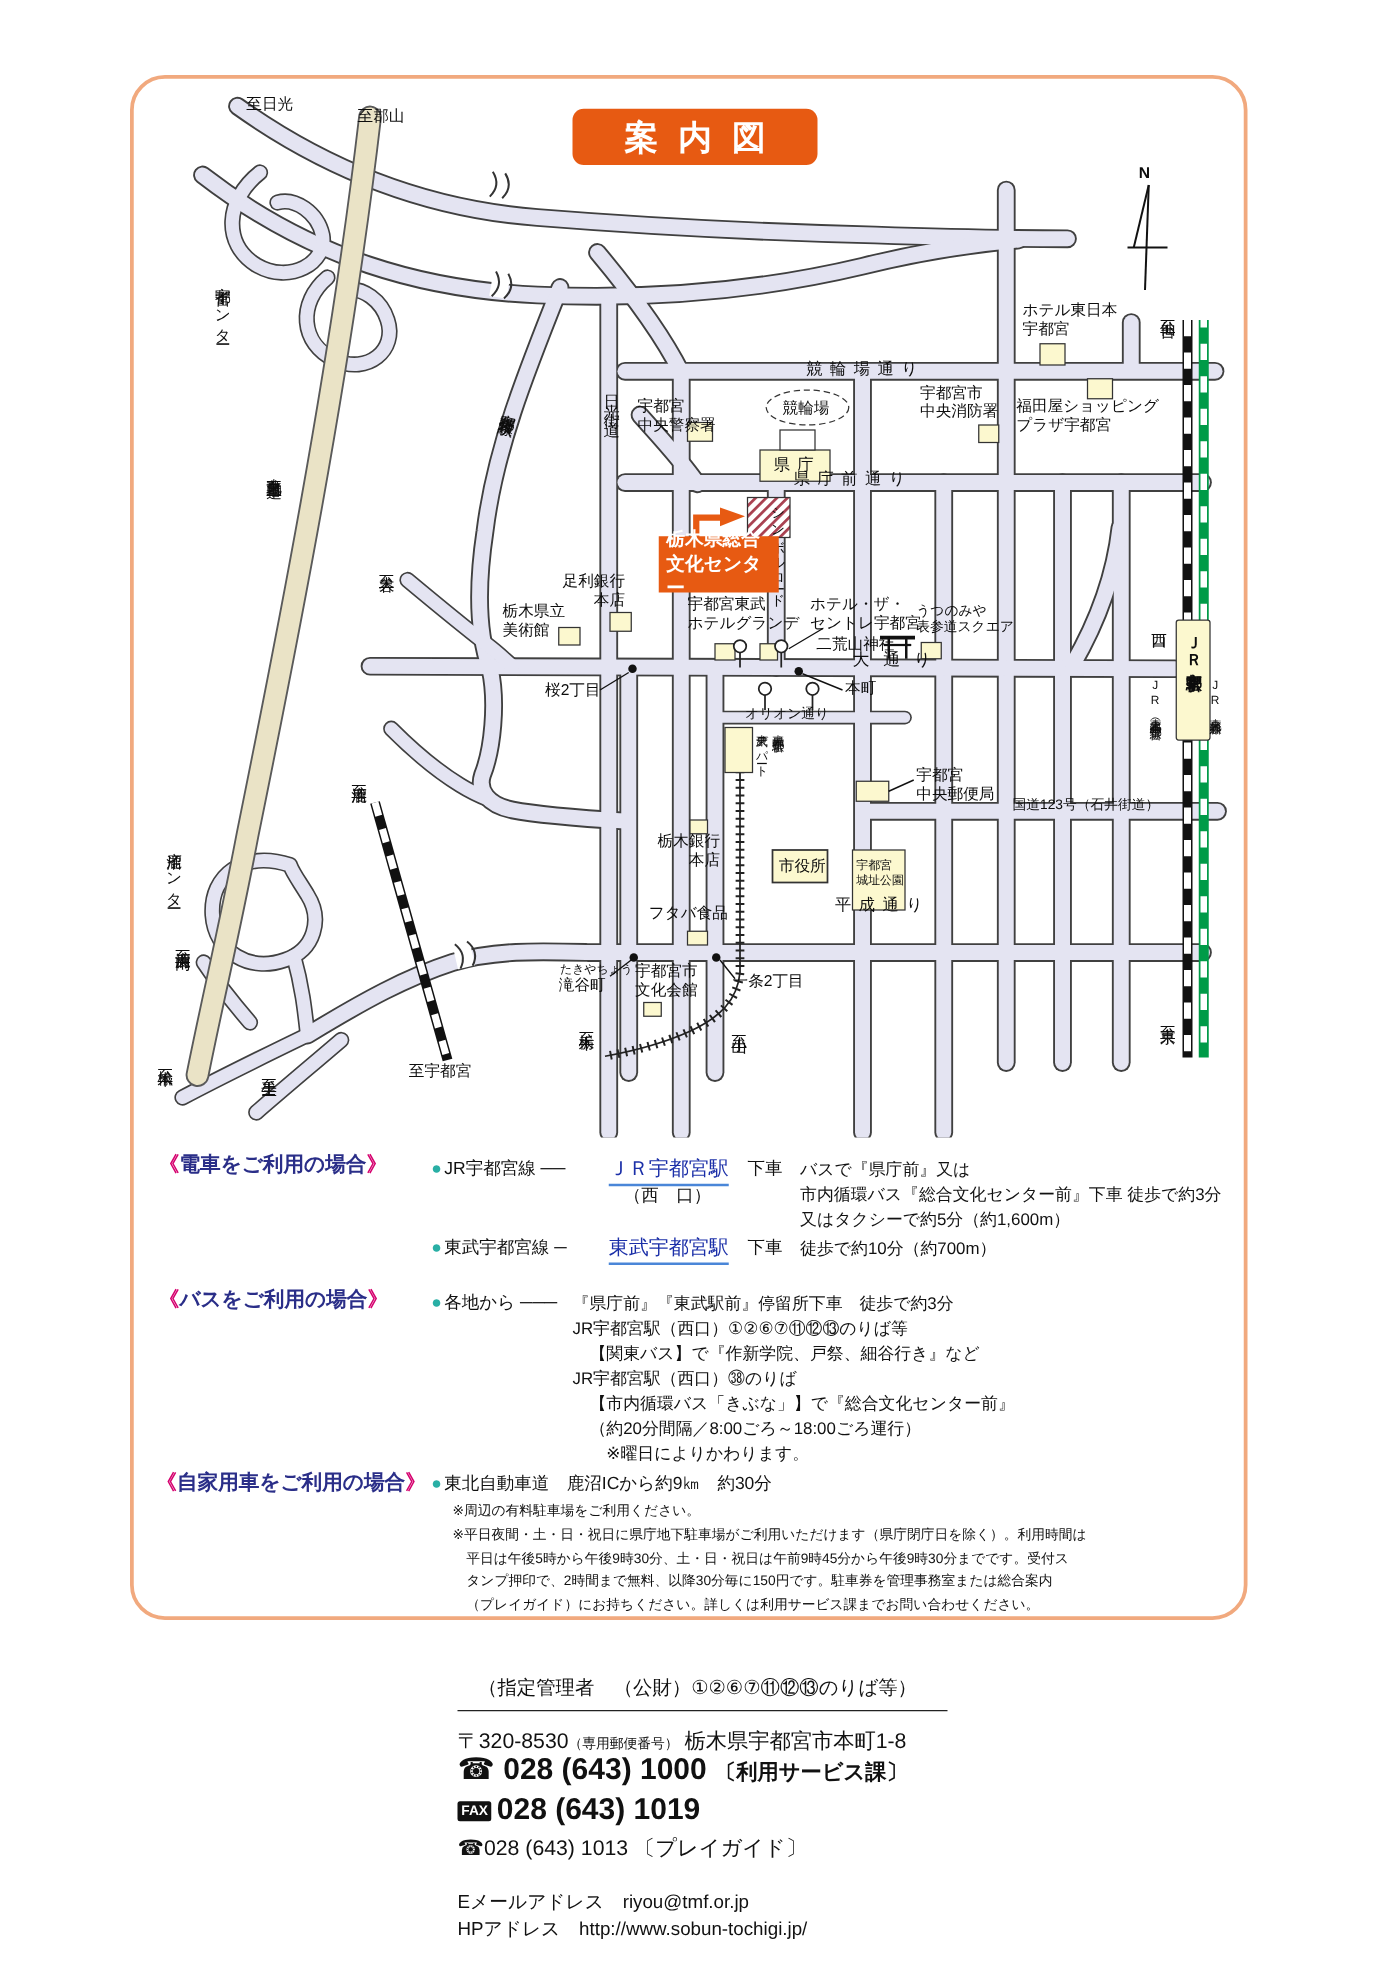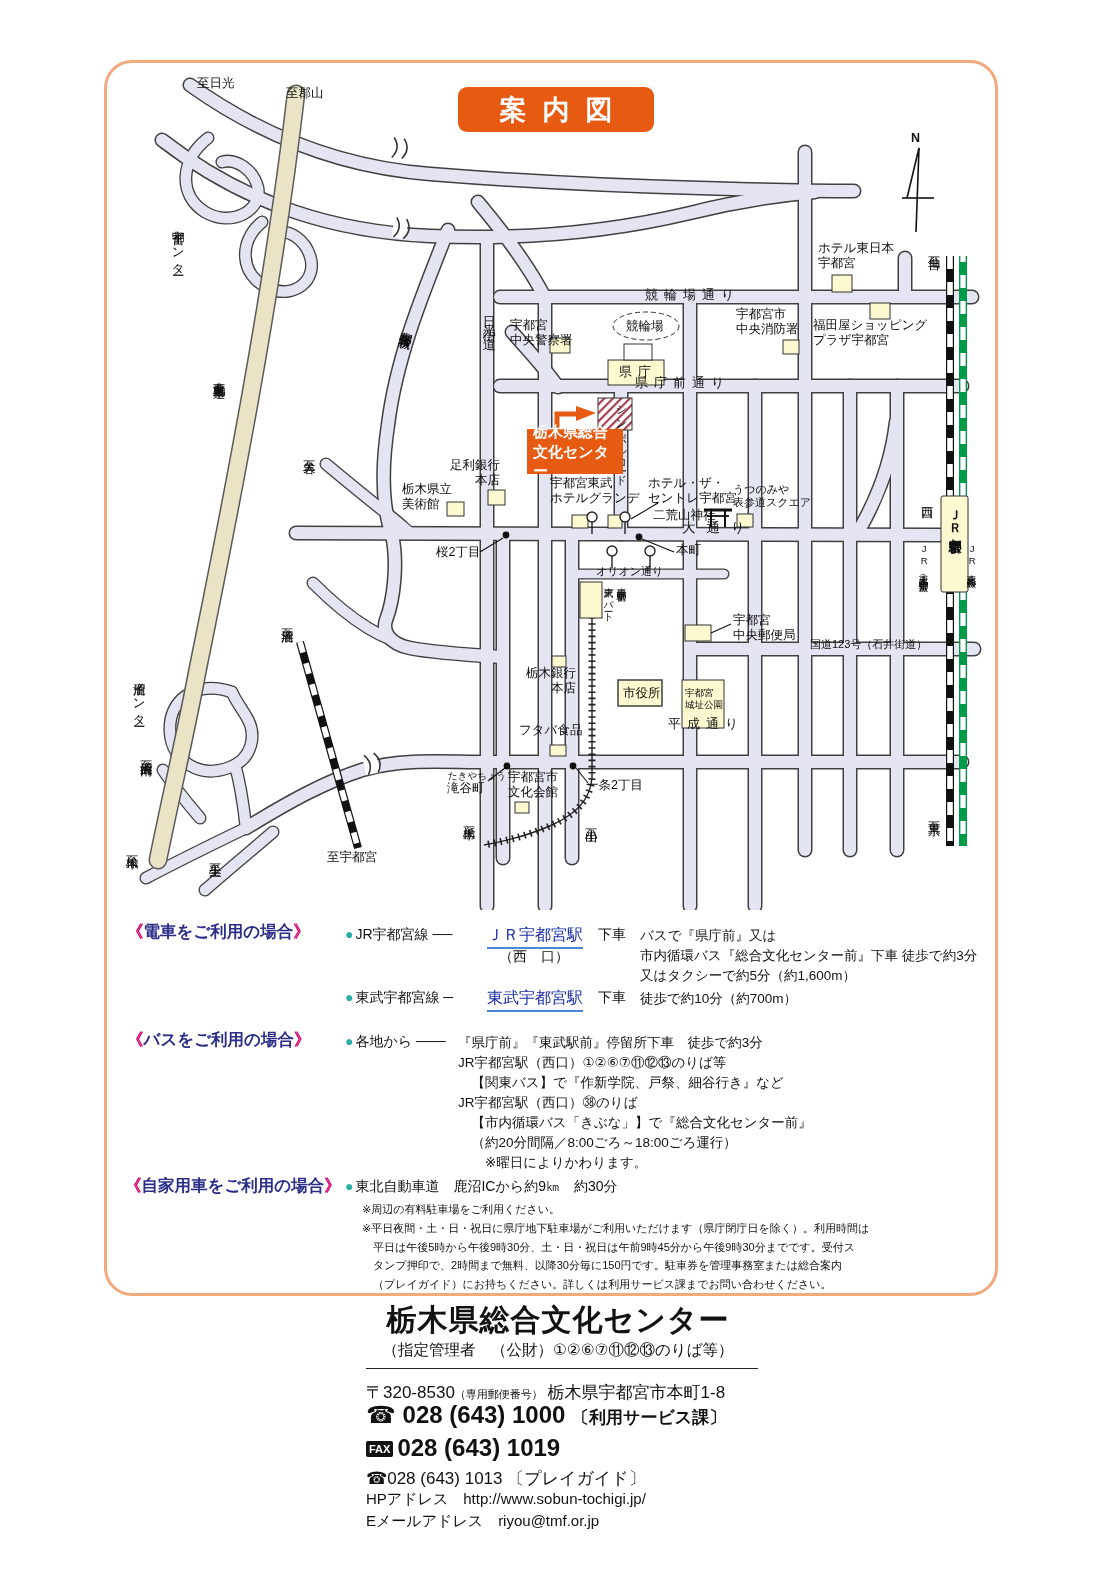--- a/index.html
+++ b/index.html
@@ -381,22 +381,21 @@
 　　※曜日によりかわります。</div>
 
   <div class="sec-h" style="left:125px;top:1175px"><span class="br">《</span><span>自家用車をご利用の場合</span><span class="br">》</span></div>
   <div class="row-label" style="left:345px;top:1178px"><span class="bullet">●</span><span>東北自動車道　鹿沼ICから約9㎞　約30分</span></div>
   <div class="note" style="left:362px;top:1200px">※周辺の有料駐車場をご利用ください。</div>
   <div class="note" style="left:362px;top:1219px">※平日夜間・土・日・祝日に県庁地下駐車場がご利用いただけます（県庁閉庁日を除く）。利用時間は
 　平日は午後5時から午後9時30分、土・日・祝日は午前9時45分から午後9時30分までです。受付ス
 　タンプ押印で、2時間まで無料、以降30分毎に150円です。駐車券を管理事務室または総合案内
 　（プレイガイド）にお持ちください。詳しくは利用サービス課までお問い合わせください。</div>
 
-  <div class="f-center f-name" style="top:1300px">栃木県総合文化センター</div>
   <div class="f-center f-mgr" style="top:1340px">（指定管理者　（公財）①②⑥⑦⑪⑫⑬のりば等）</div>
   <div class="f-div"></div>
   <div class="f-row f-postal" style="top:1381px"><span>〒320-8530</span><span class="small">（専用郵便番号）</span> <span>栃木県宇都宮市本町1-8</span></div>
   <div class="f-row f-tel" style="top:1401px"><span>☎</span> <span>028 (643) 1000</span> <span class="dept">〔利用サービス課〕</span></div>
   <div class="f-row f-tel" style="top:1434px"><span class="faxb">FAX</span><span>028 (643) 1019</span></div>
   <div class="f-row f-tel2" style="top:1467px"><span>☎</span><span>028 (643) 1013</span> <span>〔プレイガイド〕</span></div>
-  <div class="f-row f-web" style="top:1490px"><span>HPアドレス</span>　<span>http://www.sobun-tochigi.jp/</span></div>
+  <div class="f-row f-web" style="top:1534px"><span>HPアドレス</span>　<span>http://www.sobun-tochigi.jp/</span></div>
   <div class="f-row f-web" style="top:1512px"><span>Eメールアドレス</span>　<span>riyou@tmf.or.jp</span></div>
 </div>
 
 </body></html>

